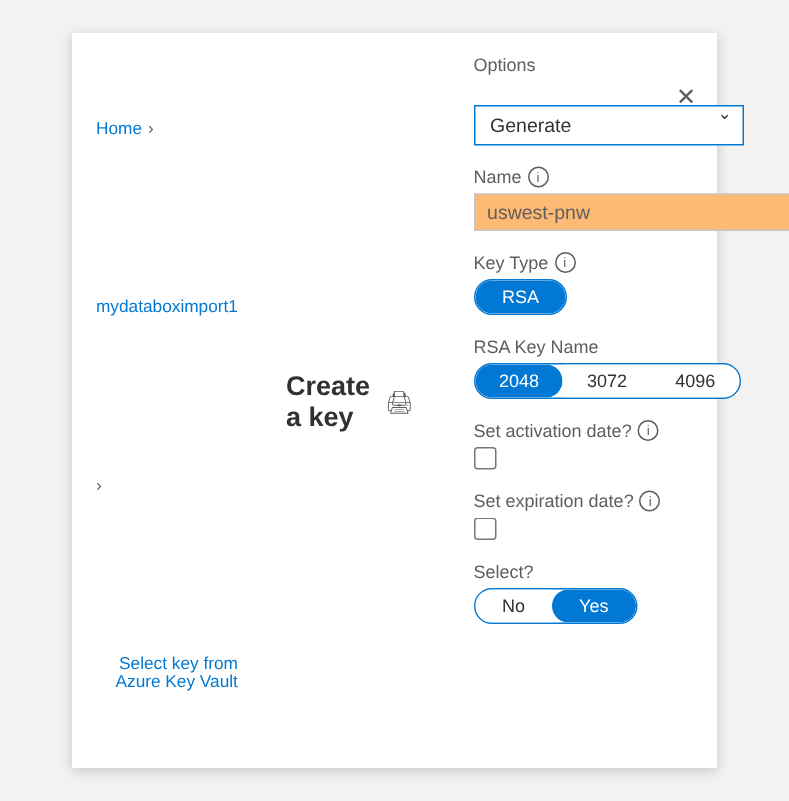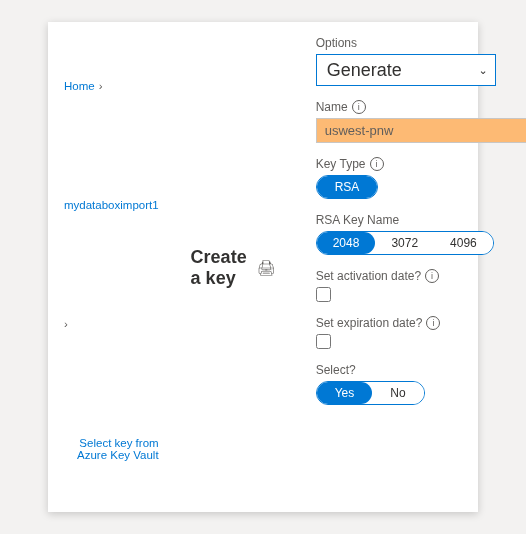--- a/index.html
+++ b/index.html
@@ -121,26 +121,27 @@
     .select-wrapper {
       position: relative;
       width: 180px;
     }
 
     .select-wrapper select {
       width: 100%;
       padding: 5px 30px 5px 10px;
       border: 1.5px solid #0078d4;
       background: #fff;
-      font-size: 18px;
+      font-size: 13px;
       color: #323130;
       appearance: none;
       -webkit-appearance: none;
       cursor: pointer;
       outline: none;
+      margin-top: 16px;
     }
 
     .select-wrapper .chevron {
       position: absolute;
       right: 8px;
       top: 50%;
       transform: translateY(-50%);
       pointer-events: none;
       color: #323130;
       font-size: 11px;
@@ -342,22 +343,22 @@
         <span class="info-icon">i</span>
       </label>
       <div class="checkbox-row">
         <input type="checkbox" style="">
       </div>
     </div>
 
     <div class="field-group">
       <label class="field-label">Select?</label>
       <div class="yn-toggle-group">
+        <button class="yn-btn">No</button>
         <button class="yn-btn active">Yes</button>
-        <button class="yn-btn">No</button>
       </div>
     </div>
 
   </div>
 
   <div class="panel-footer">
     <button class="create-btn">Create</button>
   </div>
 
 </div>

